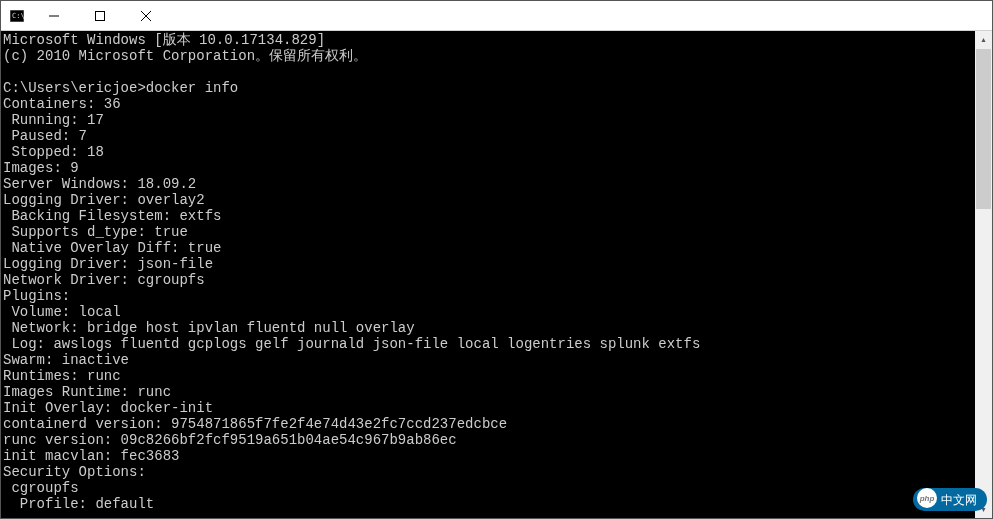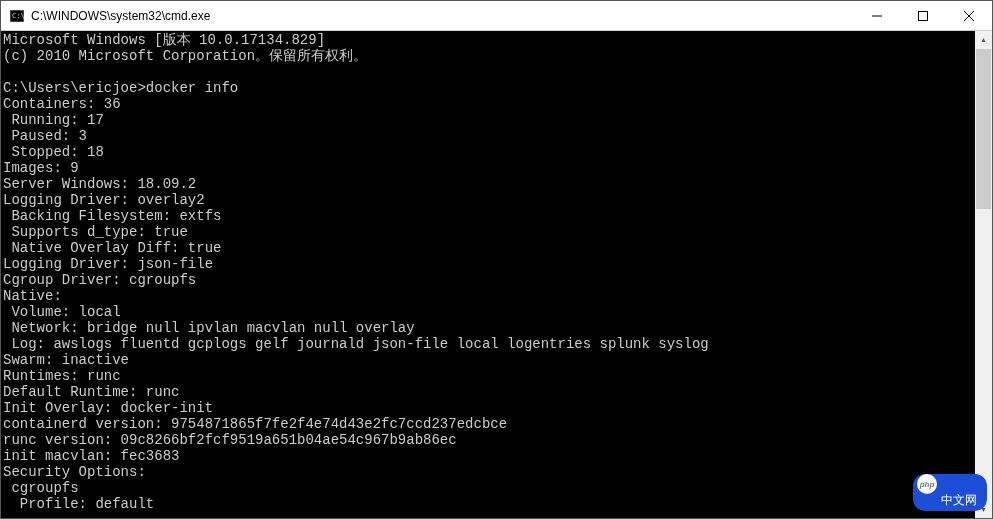--- a/index.html
+++ b/index.html
@@ -97,24 +97,24 @@
     left: 1px;
     top: 18px;
     height: 160px;
     background: #ccc;
     cursor: pointer;
   }
   .watermark {
     position: absolute;
     right: 6px;
     bottom: 8px;
-    background: #1d4ed8;
+    background: #0369a1;
     color: #fff;
     font-size: 12px;
-    padding: 18px 10px 2px 28px;
+    padding: 4px 10px 2px 28px;
     border-radius: 12px;
     display: flex;
     align-items: center;
     gap: 4px;
   }
   .watermark::before {
     content: "php";
     position: absolute;
     left: 4px;
     top: 0;
@@ -135,21 +135,20 @@
 <body>
 
 <div class="window">
   <div class="titlebar">
     <div class="titlebar-icon">
       <svg viewBox="0 0 14 12">
         <rect x="0" y="0" width="14" height="12" fill="#000" stroke="#888" stroke-width="1"></rect>
         <text x="2" y="8" font-size="7" fill="#ccc" font-family="monospace">C:\</text>
       </svg>
     </div>
-    <div class="titlebar-title">C:\WINDOWS\system32\cmd.exe</div>
     <div class="titlebar-controls">
       <div class="titlebar-btn">
         <svg width="10" height="10" viewBox="0 0 10 10">
             <line x1="0" y1="5" x2="10" y2="5" stroke="#000" stroke-width="1"></line>
           </svg>
       </div>
       <div class="titlebar-btn">
         <svg width="10" height="10" viewBox="0 0 10 10">
             <rect x="0.5" y="0.5" width="9" height="9" fill="none" stroke="#000" stroke-width="1"></rect>
           </svg>
@@ -163,37 +162,37 @@
     </div>
   </div>
 
   <div class="terminal-area">
     <div class="terminal"><span>Microsoft Windows [版本 10.0.17134.829]</span>
 <span>(c) 2010 Microsoft Corporation。保留所有权利。</span>
 
 <span>C:\Users\ericjoe&gt;</span><span>docker info</span>
 <span>Containers: 36</span>
 <span> Running: 17</span>
-<span> Paused: 3</span>
+<span> Paused: 7</span>
 <span> Stopped: 18</span>
 <span>Images: 9</span>
 <span>Server Windows: 18.09.2</span>
 <span>Logging Driver: overlay2</span>
 <span> Backing Filesystem: extfs</span>
 <span> Supports d_type: true</span>
 <span> Native Overlay Diff: true</span>
 <span>Logging Driver: json-file</span>
-<span>Cgroup Driver: cgroupfs</span>
-<span>Native:</span>
+<span>Network Driver: cgroupfs</span>
+<span>Plugins:</span>
 <span> Volume: local</span>
-<span> Network: bridge null ipvlan macvlan null overlay</span>
-<span> Log: awslogs fluentd gcplogs gelf journald json-file local logentries splunk syslog</span>
+<span> Network: bridge host ipvlan fluentd null overlay</span>
+<span> Log: awslogs fluentd gcplogs gelf journald json-file local logentries splunk extfs</span>
 <span>Swarm: inactive</span>
 <span>Runtimes: runc</span>
-<span>Default Runtime: runc</span>
+<span>Images Runtime: runc</span>
 <span>Init Overlay: docker-init</span>
 <span>containerd version: 9754871865f7fe2f4e74d43e2fc7ccd237edcbce</span>
 <span>runc version: 09c8266bf2fcf9519a651b04ae54c967b9ab86ec</span>
 <span>init macvlan: fec3683</span>
 <span>Security Options:</span>
 <span> cgroupfs</span>
 <span>  Profile: default</span></div>
 
     <div class="scrollbar">
       <div class="scroll-up">▴</div>

